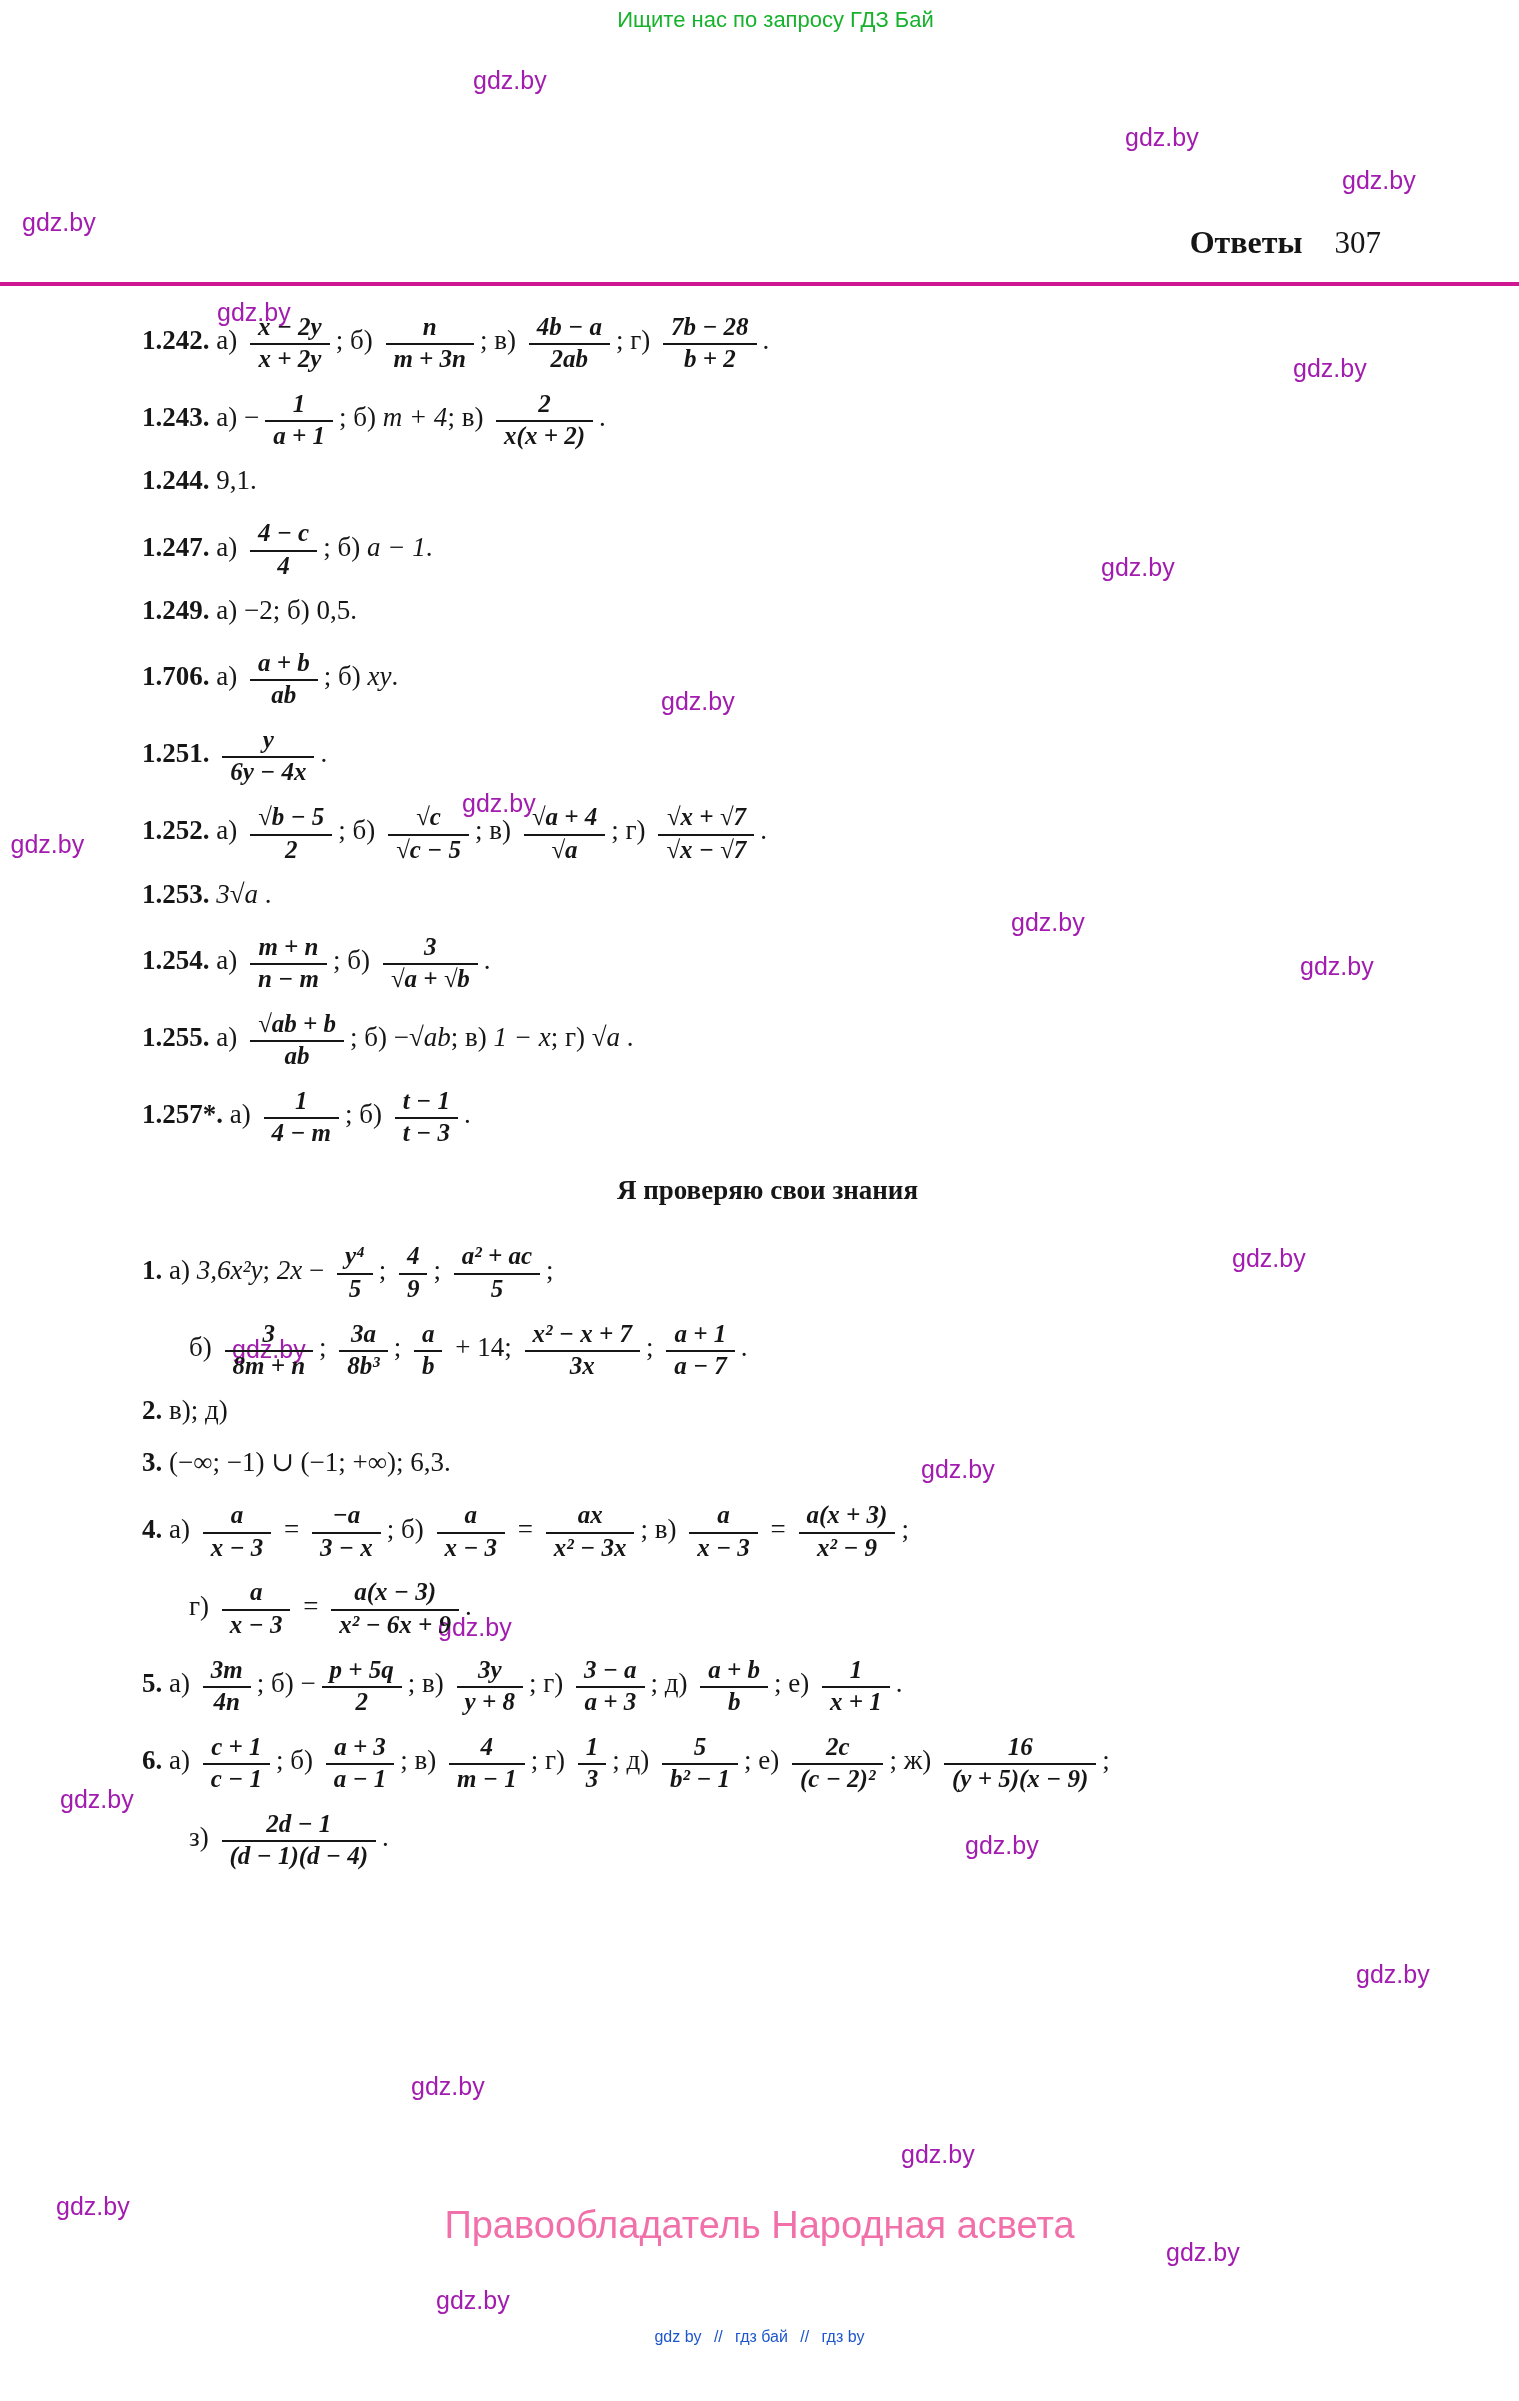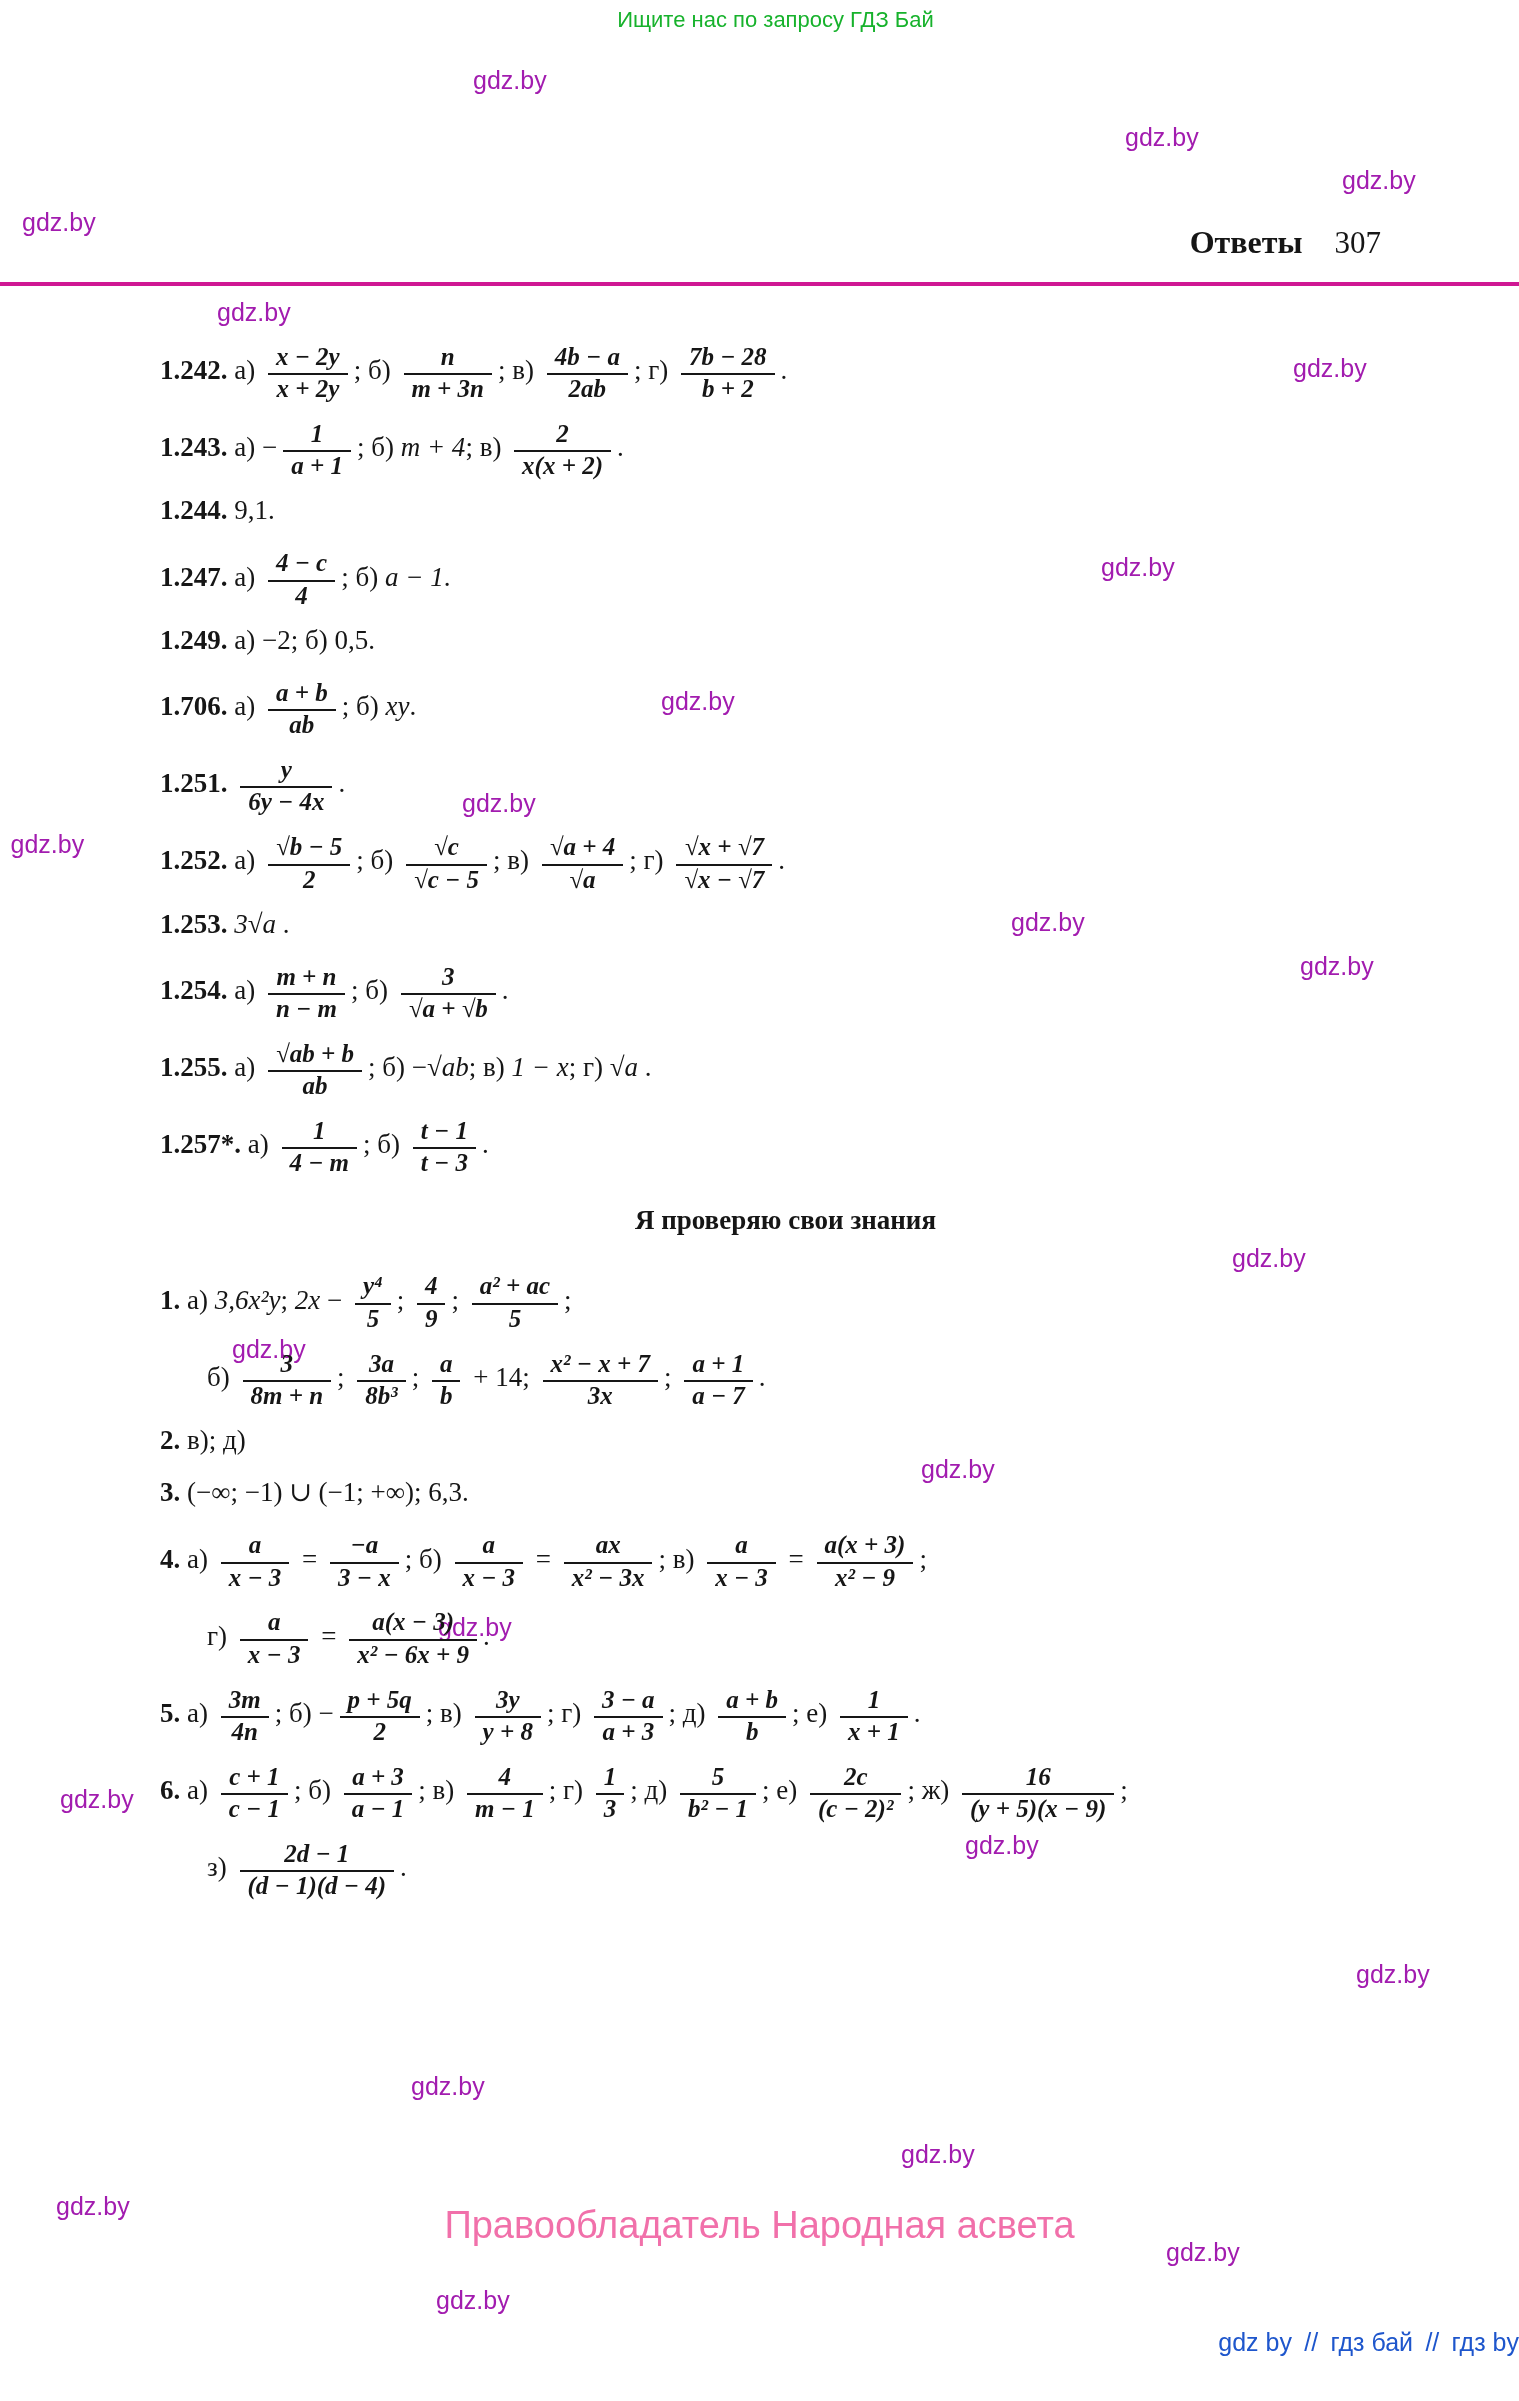--- a/index.html
+++ b/index.html
@@ -26,22 +26,22 @@
     position: absolute; top: 224px; right: 138px;
     white-space: nowrap;
   }
   .header-title { font-weight: bold; font-size: 32px; }
   .page-number { font-size: 31px; margin-left: 32px; }
   .header-divider {
     position: absolute; top: 282px; left: 0;
     width: 100%; height: 4.4px; background: #cf1793;
   }
   .content {
-    position: absolute; top: 340px; left: 142px; width: 1251px;
-    font-size: 27px; line-height: 1.2; margin-left: 18px;
+    position: absolute; top: 310px; left: 142px; width: 1251px;
+    font-size: 27px; line-height: 1.2;
   }
   .line { margin: 0 0 12.3px 0; min-height: 40px; white-space: nowrap; }
   .line.indent { padding-left: 47px; }
   .line.center { text-align: center; margin: 24.5px 0 26px 0; white-space: normal; }
   .bnum { font-weight: bold; }
   .math { font-style: italic; }
   .txt  { }
   .frac {
     display: inline-block; vertical-align: middle;
     text-align: center; margin: 1.8px 6.1px; font-weight: bold;
@@ -54,23 +54,23 @@
   .fn { border-bottom: 2.6px solid #161616; }
   .fd { padding-top: 0; padding-bottom: 0.9px; }
   .copyright {
     position: absolute; top: 2204px; left: 0; width: 100%;
     text-align: center;
     font-family: "Liberation Sans", "DejaVu Sans", sans-serif;
     font-size: 38px; color: #f170aa;
   }
   .footer-links {
     position: absolute; top: 2328px; left: 0; width: 100%;
-    text-align: right;
+    text-align: center;
     font-family: "Liberation Sans", "DejaVu Sans", sans-serif;
-    font-size: 25px; color: #1e56cc;
+    font-size: 16px; color: #1e56cc;
   }
   .flink { color: #1e56cc; text-decoration: none; cursor: pointer; }
   .fsep { margin: 0 12.3px; color: #1e56cc; }
 </style>
 </head>
 <body>
 
 <div class="top-notice">Ищите нас по запросу ГДЗ Бай</div>
 
 <div id="wm-layer">

